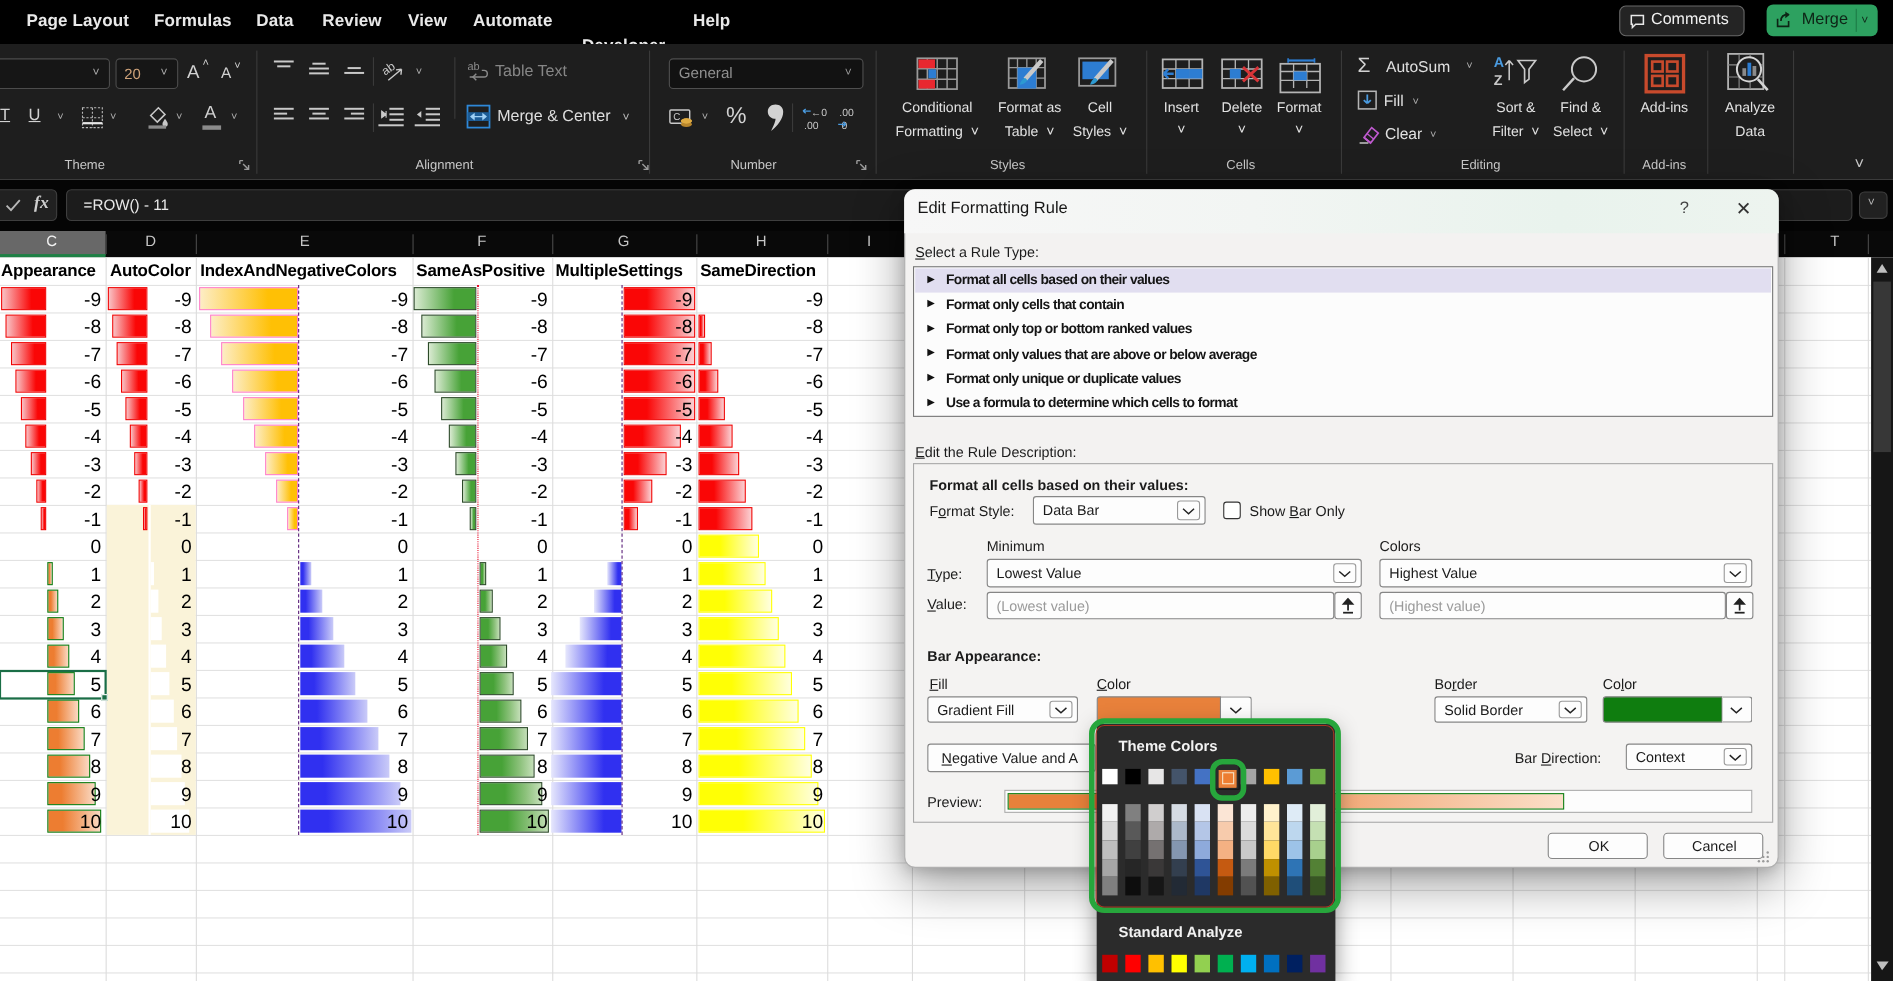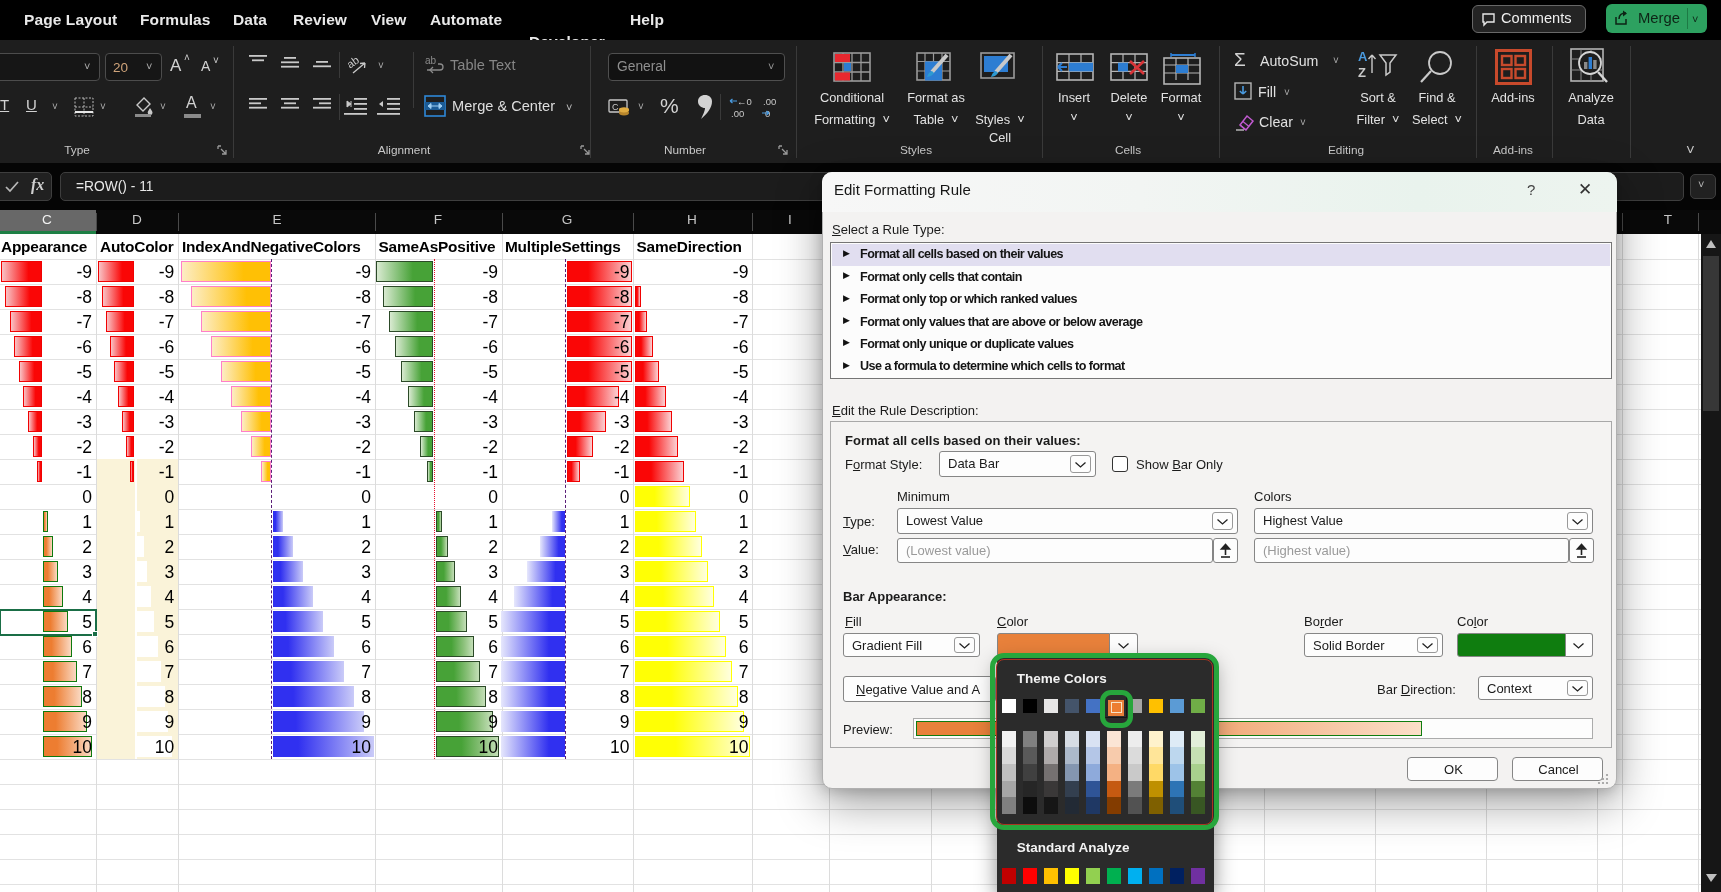--- a/index.html
+++ b/index.html
@@ -39,21 +39,21 @@
 <div style="left:1692px;top:13px;font-size:11px;color:#0e2416;">˅</div>
 <div style="left:0;top:40px;width:1721px;height:123px;background:#1e1e1e;"></div>
 <div style="left:233px;top:46px;width:1px;height:112px;background:#3a3a3a;"></div>
 <div style="left:590px;top:46px;width:1px;height:112px;background:#3a3a3a;"></div>
 <div style="left:796px;top:46px;width:1px;height:112px;background:#3a3a3a;"></div>
 <div style="left:1042px;top:46px;width:1px;height:112px;background:#3a3a3a;"></div>
 <div style="left:1219px;top:46px;width:1px;height:112px;background:#3a3a3a;"></div>
 <div style="left:1476px;top:46px;width:1px;height:112px;background:#3a3a3a;"></div>
 <div style="left:1552px;top:46px;width:1px;height:112px;background:#3a3a3a;"></div>
 <div style="left:1630px;top:46px;width:1px;height:112px;background:#3a3a3a;"></div>
-<div class="glabel" style="left:17px;width:120px;">Type</div>
+<div class="glabel" style="left:17px;width:120px;">Theme</div>
 <div class="glabel" style="left:344px;width:120px;">Alignment</div>
 <div class="glabel" style="left:625px;width:120px;">Number</div>
 <div class="glabel" style="left:856px;width:120px;">Styles</div>
 <div class="glabel" style="left:1068px;width:120px;">Cells</div>
 <div class="glabel" style="left:1286px;width:120px;">Editing</div>
 <div class="glabel" style="left:1453px;width:120px;">Add-ins</div>
 <svg style="left:217px;top:145px" width="11" height="11" viewBox="0 0 11 11">
     <path d="M1 1v3M1 1h3" stroke="#9a9a9a" stroke-width="1.3" fill="none"></path>
     <path d="M4 4l5 5M9 5v4h-4" stroke="#9a9a9a" stroke-width="1.3" fill="none"></path>
   </svg>
@@ -199,21 +199,21 @@
     <path d="M16 19c-3 1-4 3-5 6 3-.5 5-1 7-4z" fill="#2d9ad2"></path>
   </svg>
 <div class="rbtxt" style="left:876px;top:90px;width:120px;">Format as</div>
 <div class="rbtxt" style="left:876px;top:112px;width:120px;">Table &nbsp;˅</div>
 <svg style="left:980px;top:52px" width="40" height="32" viewBox="0 0 40 32">
     <rect x="1" y="1" width="33" height="25" fill="none" stroke="#9a9a9a" stroke-width="1.6"></rect>
     <rect x="4" y="4" width="24" height="16" fill="#2d7dd2"></rect>
     <path d="M31 3L16 20" stroke="#c9c9c9" stroke-width="4"></path>
     <path d="M16 19c-3 1-4 3-5 6 3-.5 5-1 7-4z" fill="#2d9ad2"></path>
   </svg>
-<div class="rbtxt" style="left:940px;top:90px;width:120px;margin-top:40px;">Cell</div>
+<div class="rbtxt" style="left:940px;top:90px;width:120px;">Cell</div>
 <div class="rbtxt" style="left:940px;top:112px;width:120px;">Styles &nbsp;˅</div>
 <svg style="left:1056px;top:53px" width="40" height="30" viewBox="0 0 40 30">
     <rect x="1" y="1" width="36" height="26" fill="none" stroke="#b5b5b5" stroke-width="1.6"></rect>
     <path d="M13 1v26M25 1v26M1 9.7h36M1 18.4h36" stroke="#b5b5b5" stroke-width="1.2"></path>
     <rect x="13" y="9.7" width="12" height="8.7" fill="#2d7dd2"></rect>
     <rect x="25" y="9.7" width="12" height="8.7" fill="#2d7dd2"></rect>
     <path d="M2 14h9M2 14l4-4M2 14l4 4" stroke="#2d7dd2" stroke-width="2.2" fill="none"></path>
   </svg>
 <div class="rbtxt" style="left:1014px;top:90px;width:120px;">Insert</div>
 <div class="rbtxt" style="left:1014px;top:110px;width:120px;">˅</div>
@@ -610,21 +610,21 @@
 <div style="left:1527px;top:181px;font-size:15px;color:#444;">?</div>
 <div style="left:1578px;top:179px;font-size:17px;color:#333;">✕</div>
 <div class="dlbl t" style="left:832px;top:222px;"><u>S</u>elect a Rule Type:</div>
 <div style="left:830px;top:242px;width:782px;height:137px;background:#fcfcfc;border:1.6px solid #757575;"></div>
 <div style="left:832px;top:243.6px;width:778px;height:22.6px;background:#e1def0;"></div>
 <div style="left:843px;top:247.8px;font-size:9px;color:#111;">▶</div>
 <div class="t" style="left:860px;top:247.4px;font-size:12.6px;font-weight:bold;letter-spacing:-0.55px;color:#141414;">Format all cells based on their values</div>
 <div style="left:843px;top:270.2px;font-size:9px;color:#111;">▶</div>
 <div class="t" style="left:860px;top:269.8px;font-size:12.6px;font-weight:bold;letter-spacing:-0.55px;color:#141414;">Format only cells that contain</div>
 <div style="left:843px;top:292.6px;font-size:9px;color:#111;">▶</div>
-<div class="t" style="left:860px;top:292.2px;font-size:12.6px;font-weight:bold;letter-spacing:-0.55px;color:#141414;">Format only top or which ranked values</div>
+<div class="t" style="left:860px;top:292.2px;font-size:12.6px;font-weight:bold;letter-spacing:-0.55px;color:#141414;">Format only top or bottom ranked values</div>
 <div style="left:843px;top:315.0px;font-size:9px;color:#111;">▶</div>
 <div class="t" style="left:860px;top:314.6px;font-size:12.6px;font-weight:bold;letter-spacing:-0.55px;color:#141414;">Format only values that are above or below average</div>
 <div style="left:843px;top:337.4px;font-size:9px;color:#111;">▶</div>
 <div class="t" style="left:860px;top:337.0px;font-size:12.6px;font-weight:bold;letter-spacing:-0.55px;color:#141414;">Format only unique or duplicate values</div>
 <div style="left:843px;top:359.8px;font-size:9px;color:#111;">▶</div>
 <div class="t" style="left:860px;top:359.4px;font-size:12.6px;font-weight:bold;letter-spacing:-0.55px;color:#141414;">Use a formula to determine which cells to format</div>
 <div class="dlbl t" style="left:832px;top:403px;"><u>E</u>dit the Rule Description:</div>
 <div style="left:830px;top:421px;width:782px;height:327px;border:1px solid #a8a8a8;background:#f4f3f2;"></div>
 <div class="dlbl t" style="left:845px;top:433px;font-weight:bold;">Format all cells based on their values:</div>
 <div class="dlbl t" style="left:845px;top:457px;">F<u>o</u>rmat Style:</div>

